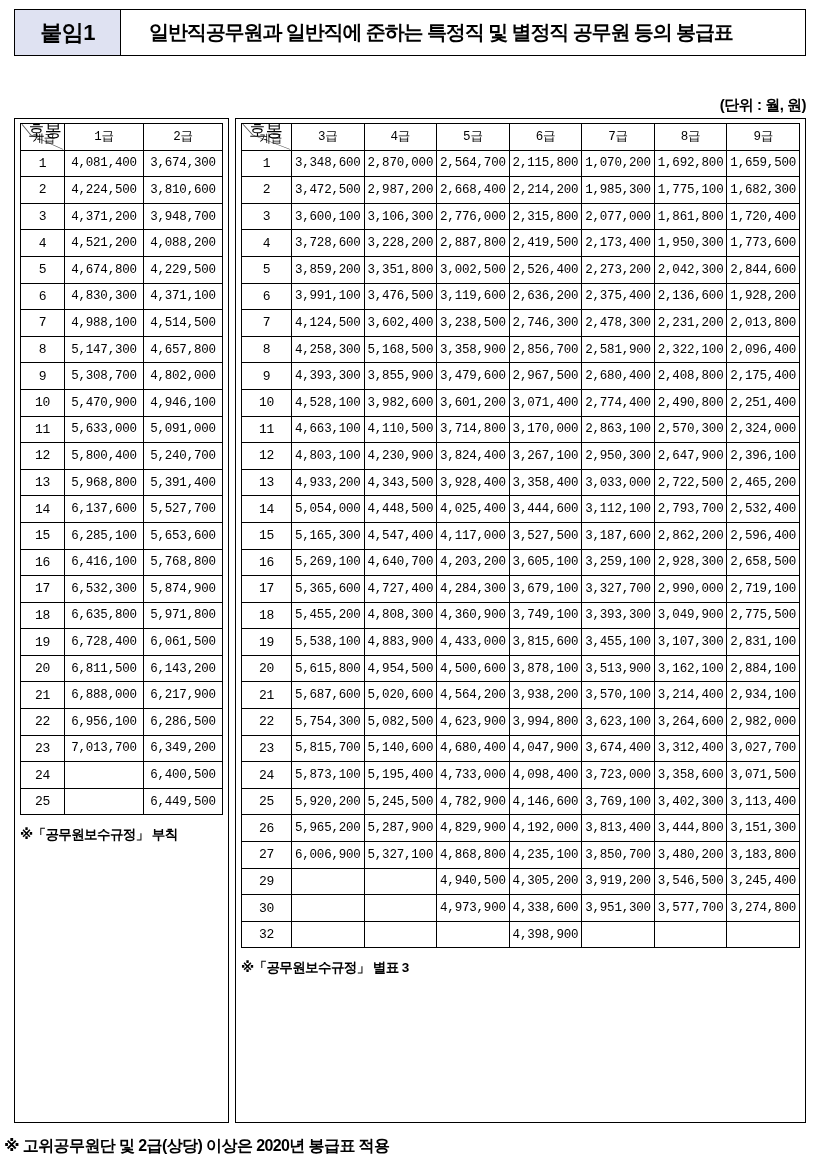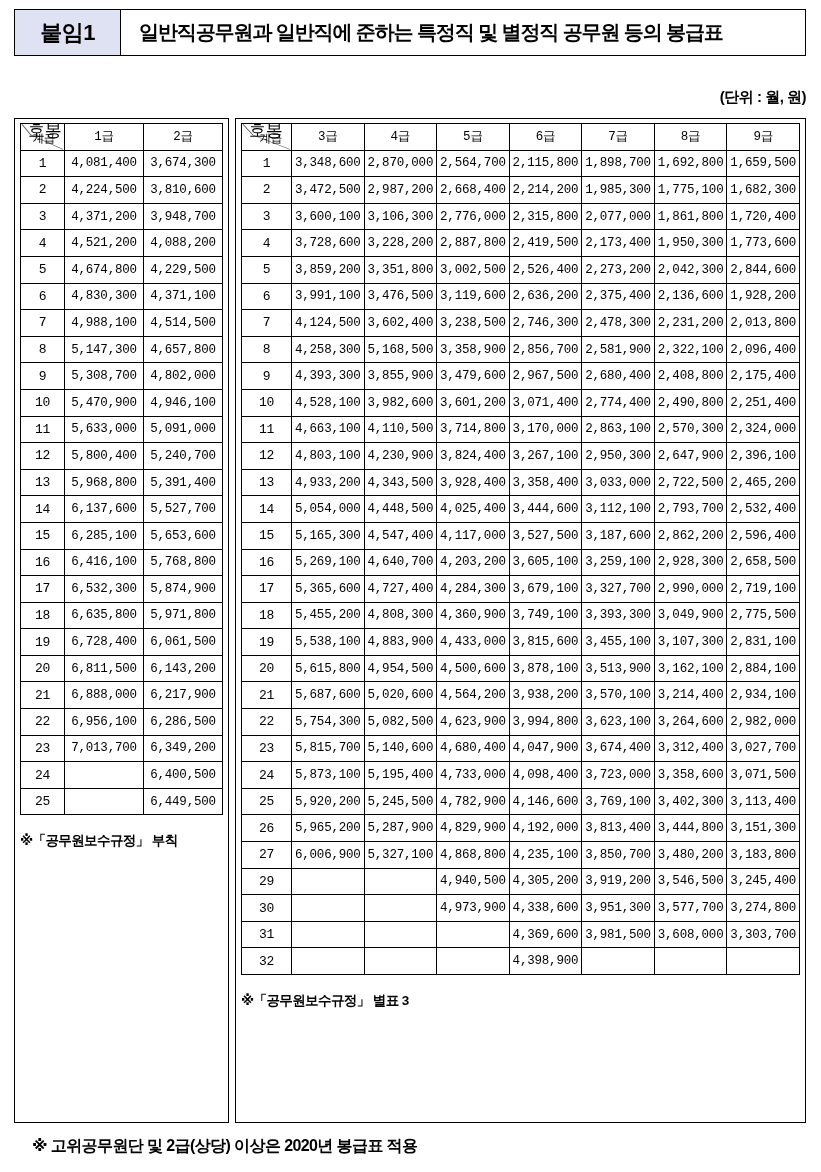--- a/index.html
+++ b/index.html
@@ -40,33 +40,33 @@
     font-size: 22px;
     letter-spacing: -0.5px;
   }
   .header-title {
     flex: 1;
     border: 1.5px solid #000;
     border-left: none;
     box-sizing: border-box;
     display: flex;
     align-items: center;
-    padding-left: 18px;
+    padding-left: 28px;
     font-family: "Liberation Sans", "DejaVu Sans", sans-serif;
     font-weight: bold;
     font-size: 20px;
     letter-spacing: -1.1px;
     white-space: nowrap;
   }
 
   
   .unit-caption {
     position: absolute;
     right: 15px;
-    top: 88px;
+    top: 96px;
     font-family: "Liberation Sans", "DejaVu Sans", sans-serif;
     font-weight: bold;
     font-size: 15px;
     letter-spacing: -0.5px;
   }
 
   
   .panel {
     position: absolute;
     border: 1.5px solid #000;
@@ -140,32 +140,32 @@
   
   .t-right col.c-step { width: 50px; }
 
   
   .table-note {
     font-family: "Liberation Sans", "DejaVu Sans", sans-serif;
     font-weight: bold;
     font-size: 13.5px;
     letter-spacing: -0.6px;
     line-height: 1.45;
-    margin-top: 16px;
+    margin-top: 10px;
     white-space: nowrap;
   }
   .table-note .indent {
     display: block;
     padding-left: 26px;
   }
 
   
   .doc-footer {
     position: absolute;
-    left: 32px;
+    left: 4px;
     top: 1136px;
     font-family: "Liberation Sans", "DejaVu Sans", sans-serif;
     font-weight: bold;
     font-size: 16px;
     letter-spacing: -0.6px;
     white-space: nowrap;
   }
 </style>
 </head>
 <body>
@@ -363,21 +363,21 @@
           <th class="grade-head">9급</th>
         </tr>
       </thead>
       <tbody>
           <tr>
             <td class="step">1</td>
             <td>3,348,600</td>
             <td>2,870,000</td>
             <td>2,564,700</td>
             <td>2,115,800</td>
-            <td>1,898,700</td>
+            <td>1,070,200</td>
             <td>1,692,800</td>
             <td>1,659,500</td>
           </tr>
           <tr>
             <td class="step">2</td>
             <td>3,472,500</td>
             <td>2,987,200</td>
             <td>2,668,400</td>
             <td>2,214,200</td>
             <td>1,985,300</td>
@@ -648,30 +648,20 @@
             <td class="step">30</td>
             <td class="empty"></td>
             <td class="empty"></td>
             <td>4,973,900</td>
             <td>4,338,600</td>
             <td>3,951,300</td>
             <td>3,577,700</td>
             <td>3,274,800</td>
           </tr>
           <tr>
-            <td class="step">31</td>
-            <td class="empty"></td>
-            <td class="empty"></td>
-            <td class="empty"></td>
-            <td>4,369,600</td>
-            <td>3,981,500</td>
-            <td>3,608,000</td>
-            <td>3,303,700</td>
-          </tr>
-          <tr>
             <td class="step">32</td>
             <td class="empty"></td>
             <td class="empty"></td>
             <td class="empty"></td>
             <td>4,398,900</td>
             <td class="empty"></td>
             <td class="empty"></td>
             <td class="empty"></td>
           </tr>
         </tbody>

